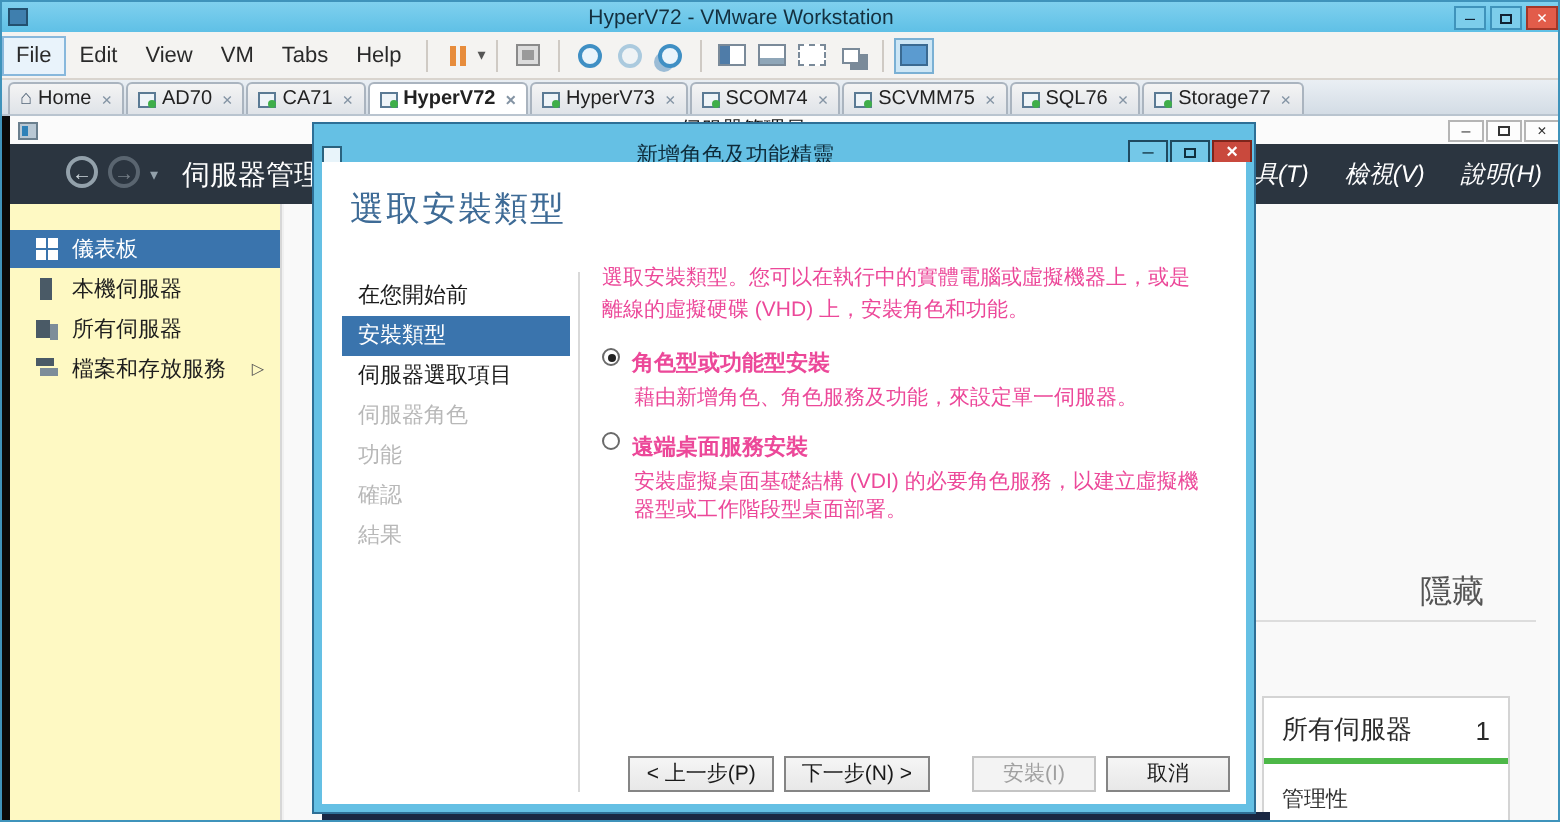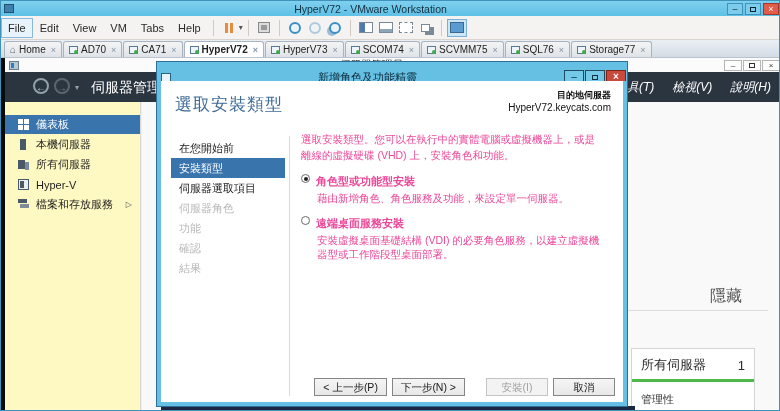--- a/index.html
+++ b/index.html
@@ -284,24 +284,20 @@
       </div>
       <div class="side-item">
         <span class="si-ic ic-server"></span>
         <span>本機伺服器</span>
       </div>
       <div class="side-item">
         <span class="si-ic ic-servers"></span>
         <span>所有伺服器</span>
       </div>
       <div class="side-item">
-        <span class="si-ic ic-hyperv"></span>
-        <span>Hyper-V</span>
-      </div>
-      <div class="side-item">
         <span class="si-ic ic-files"></span>
         <span>檔案和存放服務</span>
         <span class="expand-glyph">▷</span>
       </div>
     </div>
 
     <div class="sm-main">
       <div class="panel-top-line"></div>
 
       <span class="hide-link">隱藏</span>
@@ -322,24 +318,20 @@
   <div class="wizard">
     <div class="wz-titlebar">
       <span class="wz-ico"></span>
       <span class="wz-title">新增角色及功能精靈</span>
       <span class="wz-btn">–</span>
       <span class="wz-btn"><span class="rbox"></span></span>
       <span class="wz-btn close">×</span>
     </div>
     <div class="wz-body">
       <div class="wz-heading">選取安裝類型</div>
-      <div class="wz-dest">
-        <div class="wz-dest-label">目的地伺服器</div>
-        <div class="wz-dest-server">HyperV72.keycats.com</div>
-      </div>
 
       <div class="wz-steps">
         <div class="wz-step">在您開始前</div>
         <div class="wz-step sel">安裝類型</div>
         <div class="wz-step">伺服器選取項目</div>
         <div class="wz-step dis">伺服器角色</div>
         <div class="wz-step dis">功能</div>
         <div class="wz-step dis">確認</div>
         <div class="wz-step dis">結果</div>
       </div>

